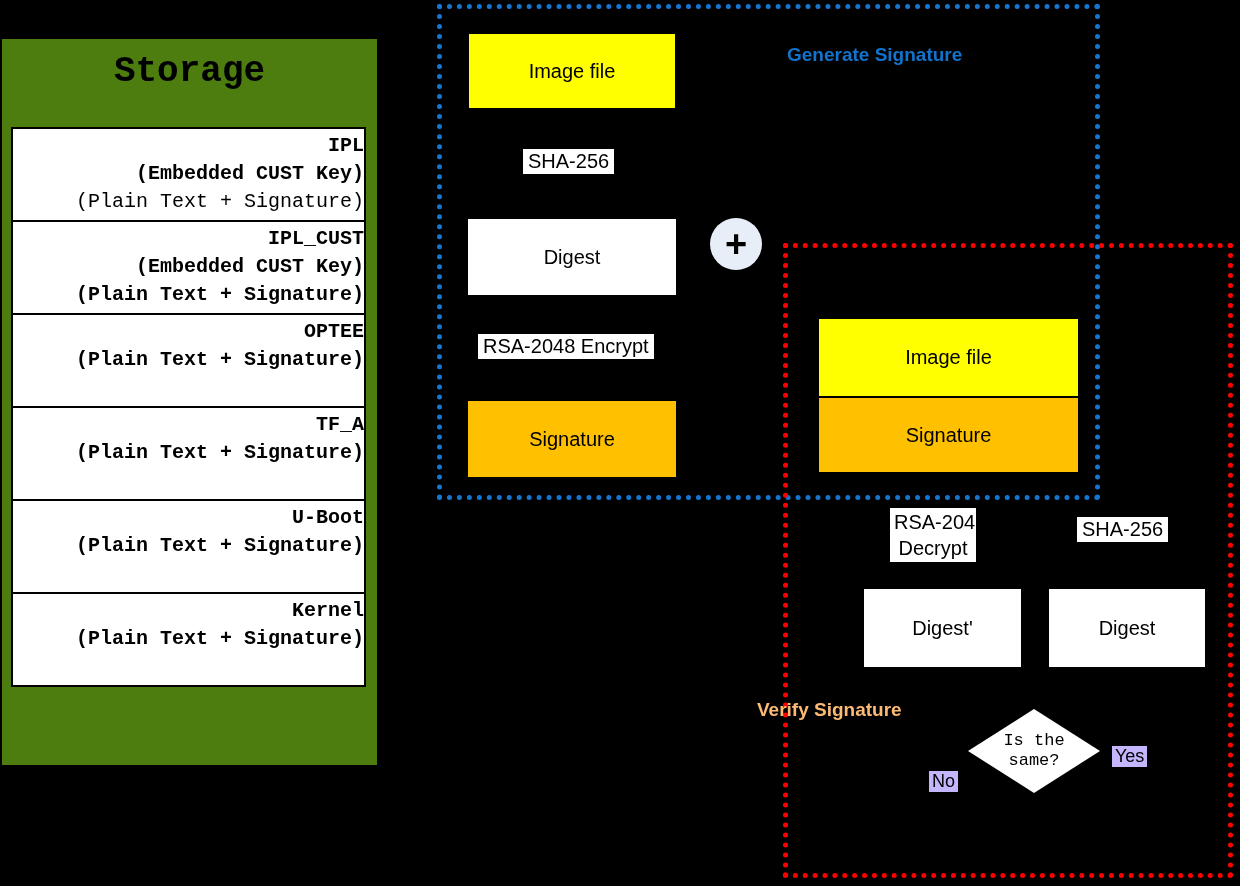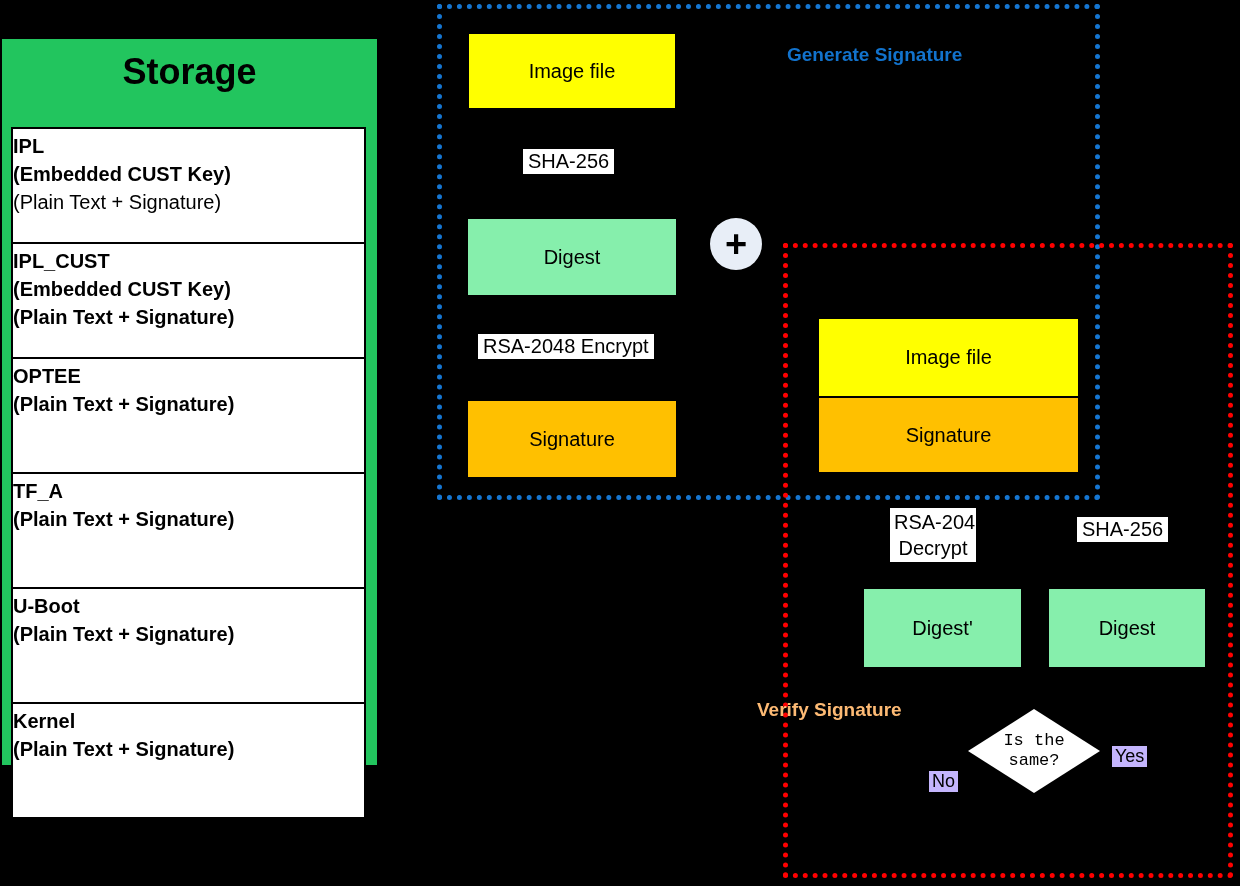--- a/index.html
+++ b/index.html
@@ -3,42 +3,42 @@
 <meta charset="utf-8">
 <style>
   html,body{margin:0;padding:0;background:#000;}
   #canvas{
     position:relative;width:1240px;height:886px;background:#000;
     font-family:"Liberation Sans",sans-serif;color:#000;overflow:hidden;
   }
   .abs{position:absolute;box-sizing:border-box;}
 
   
-  .storage{left:0;top:37px;width:379px;height:730px;background:#22c55e;border:2px solid #000;}
+  .storage{left:0;top:37px;width:379px;height:730px;background:#4d7c0f;border:2px solid #000;font-family:Liberation Mono, monospace;}
   .storage-title{position:absolute;left:0;top:12px;width:100%;text-align:center;
     font-size:36px;font-weight:bold;}
   .storage-items{position:absolute;left:9px;top:88px;width:355px;}
-  .sitem{background:#fff;border:2px solid #000;height:117px;margin-top:-2px;
-    text-align:left;padding-top:3px;box-sizing:border-box;font-size:20px;line-height:28px;}
+  .sitem{background:#fff;border:2px solid #000;height:95px;margin-top:-2px;
+    text-align:right;padding-top:3px;box-sizing:border-box;font-size:20px;line-height:28px;}
   .sitem:first-child{margin-top:0;}
   .ln{display:block;}
   .b{font-weight:bold;}
 
   
   .gen-rect{left:437px;top:4px;width:663px;height:496px;border:5px dotted #1576d2;}
   .ver-rect{left:783px;top:243px;width:450px;height:635px;border:5px dotted #ff0000;}
 
   .group-label{font-size:19px;font-weight:bold;white-space:nowrap;}
   .gen-label{left:787px;top:44px;color:#1273cd;}
   .ver-label{left:757px;top:699px;color:#fdba74;}
 
   .node{display:flex;align-items:center;justify-content:center;font-size:20px;}
   .yellow{background:#ffff00;}
   .orange{background:#ffc000;}
-  .lightfill{background:#86efac;}
+  .lightfill{background:#ffffff;}
 
   .imgfile1{left:467px;top:32px;width:210px;height:78px;border:2px solid #000;}
   .digest1{left:467px;top:218px;width:210px;height:78px;border:1px solid #000;}
   .sig1{left:467px;top:400px;width:210px;height:78px;border:1px solid #000;}
 
   .taglabel{background:#fff;font-size:20px;padding:1px 5px;white-space:nowrap;}
   .sha1{left:523px;top:149px;}
   .rsa1{left:478px;top:334px;}
   .rsa2{left:890px;top:508px;width:86px;text-align:center;line-height:26px;padding:1px 4px;}
   .sha2{left:1077px;top:517px;}

